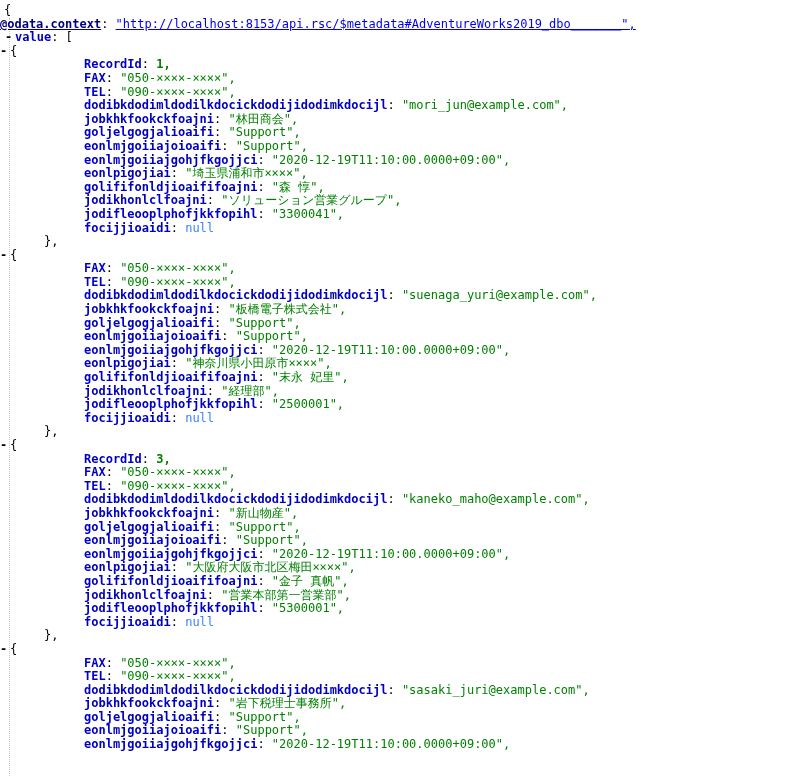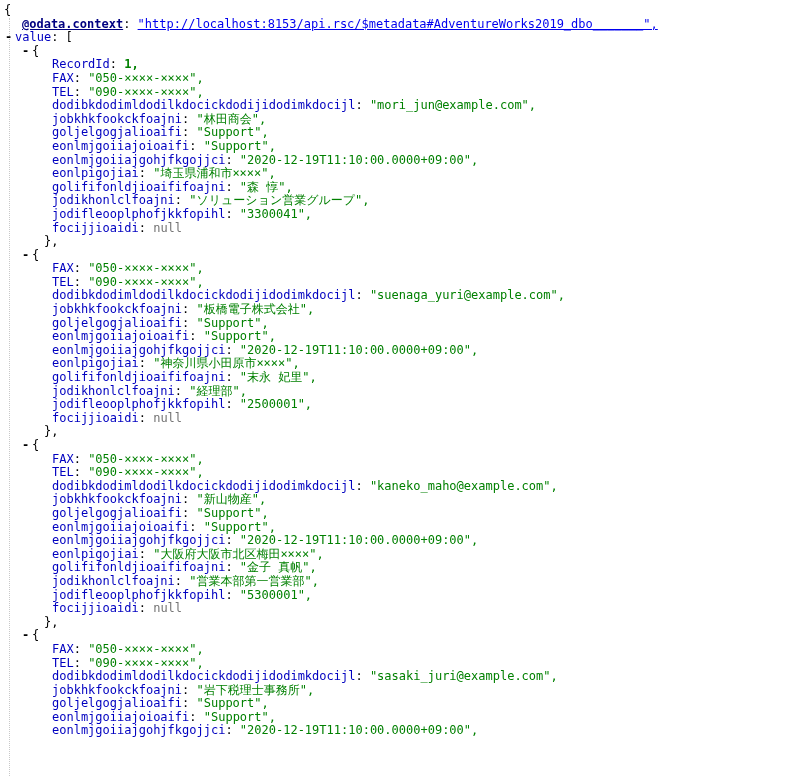--- a/index.html
+++ b/index.html
@@ -32,55 +32,55 @@
     bottom: 0;
     width: 0;
     border-left: 1px dotted #c8c8c8;
   }
   .line {
     white-space: pre;
     position: relative;
     height: 13.6px;
   }
   .ind0 { padding-left: 4px; }
-  .ind1 { padding-left: 22px; }
+  .ind1 { }
   .ind2 { padding-left: 44px; }
-  .ind3 { padding-left: 52px; }
+  .ind3 { padding-left: 84px; }
 
   .toggle {
     display: inline-block;
     width: 9px;
     text-align: center;
     color: #000;
     font-weight: bold;
     cursor: pointer;
     margin-right: 2px;
   }
   .key {
     color: #0000c0;
-    font-weight: normal;
+    font-weight: bold;
   }
   .key-ctx {
     color: #000080;
     font-weight: bold;
     text-decoration: underline;
   }
   .str {
     color: #008000;
   }
   .str-link {
     color: #0000ee;
     text-decoration: underline;
   }
   .num {
     color: #008000;
     font-weight: bold;
   }
   .null {
-    color: #737373;
+    color: #3b82f6;
   }
   .punc {
     color: #000000;
   }
   .brace {
     color: #000000;
   }
   .dash {
     display: inline-block;
     width: 10px;
@@ -126,20 +126,21 @@
   <div class="line ind3"><span class="key">eonlmjgoiiajoioaifi</span><span class="punc">: </span><span class="str">"Support",</span></div>
   <div class="line ind3"><span class="key">eonlmjgoiiajgohjfkgojjci</span><span class="punc">: </span><span class="str">"2020-12-19T11:10:00.0000+09:00",</span></div>
   <div class="line ind3"><span class="key">eonlpigojiai</span><span class="punc">: </span><span class="str">"神奈川県小田原市××××",</span></div>
   <div class="line ind3"><span class="key">golififonldjioaififoajni</span><span class="punc">: </span><span class="str">"末永 妃里",</span></div>
   <div class="line ind3"><span class="key">jodikhonlclfoajni</span><span class="punc">: </span><span class="str">"経理部",</span></div>
   <div class="line ind3"><span class="key">jodifleooplphofjkkfopihl</span><span class="punc">: </span><span class="str">"2500001",</span></div>
   <div class="line ind3"><span class="key">focijjioaidi</span><span class="punc">: </span><span class="null">null</span></div>
   <div class="line ind2"><span class="brace">},</span></div>
 
   <div class="line ind1"><span class="dash">-</span><span class="brace">{</span></div>
+  <div class="line ind3"><span class="key">RecordId</span><span class="punc">: </span><span class="num">3,</span></div>
   <div class="line ind3"><span class="key">FAX</span><span class="punc">: </span><span class="str">"050-××××-××××",</span></div>
   <div class="line ind3"><span class="key">TEL</span><span class="punc">: </span><span class="str">"090-××××-××××",</span></div>
   <div class="line ind3"><span class="key">dodibkdodimldodilkdocickdodijidodimkdocijl</span><span class="punc">: </span><span class="str">"kaneko_maho@example.com",</span></div>
   <div class="line ind3"><span class="key">jobkhkfookckfoajni</span><span class="punc">: </span><span class="str">"新山物産",</span></div>
   <div class="line ind3"><span class="key">goljelgogjalioaifi</span><span class="punc">: </span><span class="str">"Support",</span></div>
   <div class="line ind3"><span class="key">eonlmjgoiiajoioaifi</span><span class="punc">: </span><span class="str">"Support",</span></div>
   <div class="line ind3"><span class="key">eonlmjgoiiajgohjfkgojjci</span><span class="punc">: </span><span class="str">"2020-12-19T11:10:00.0000+09:00",</span></div>
   <div class="line ind3"><span class="key">eonlpigojiai</span><span class="punc">: </span><span class="str">"大阪府大阪市北区梅田××××",</span></div>
   <div class="line ind3"><span class="key">golififonldjioaififoajni</span><span class="punc">: </span><span class="str">"金子 真帆",</span></div>
   <div class="line ind3"><span class="key">jodikhonlclfoajni</span><span class="punc">: </span><span class="str">"営業本部第一営業部",</span></div>

